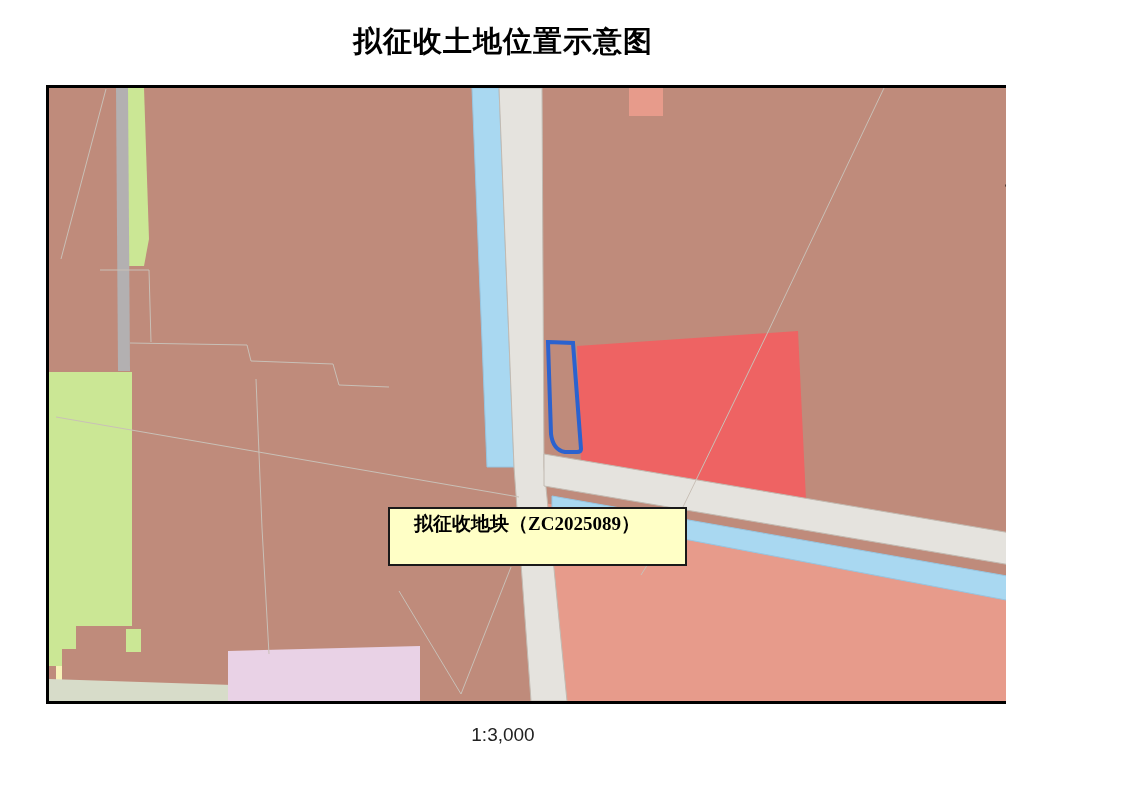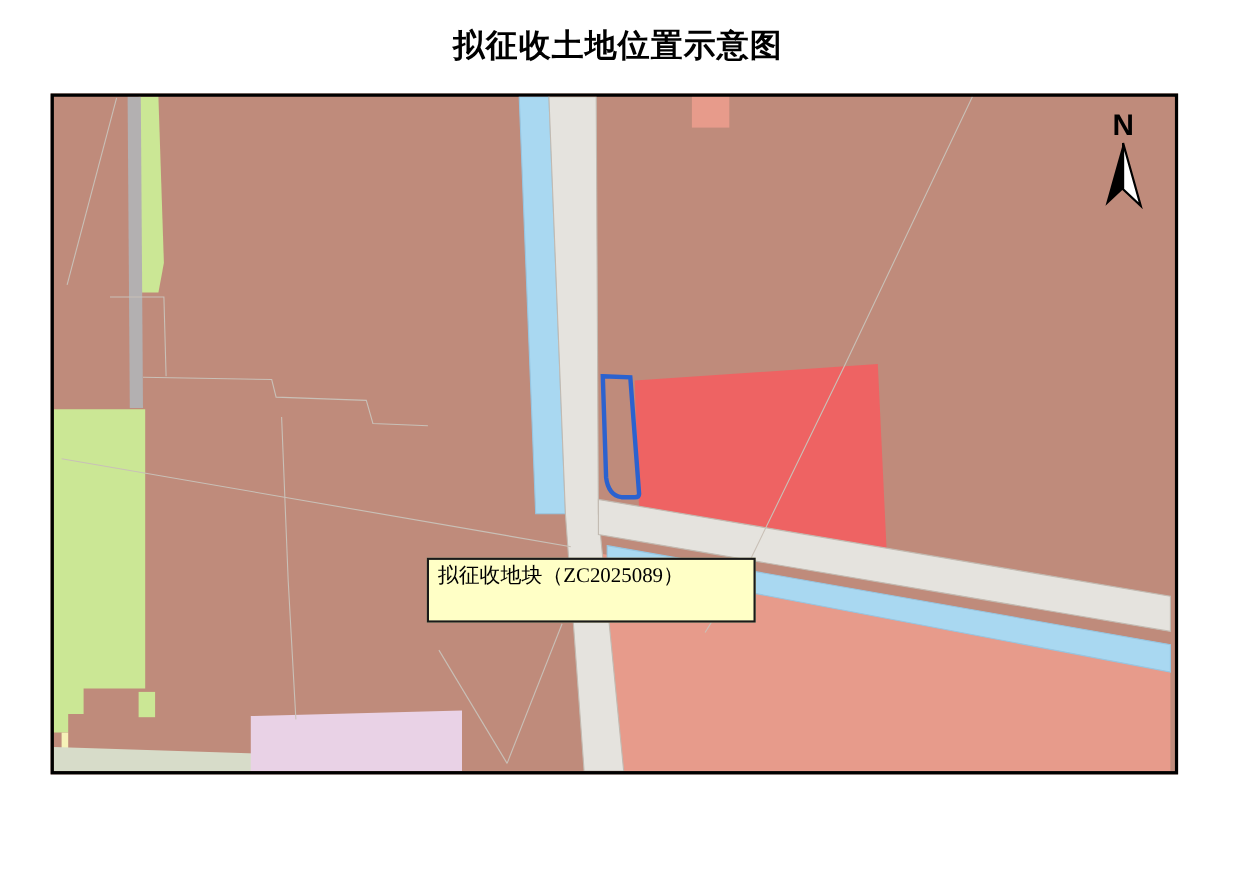--- a/index.html
+++ b/index.html
@@ -1,18 +1,18 @@
 <!DOCTYPE html>
 <html><head>
 <meta charset="utf-8">
 <style>
   html,body{margin:0;padding:0;background:#ffffff;}
   .page{
     position:relative;
-    width:1123px;height:794px;
+    width:1006px;height:794px;
     background:#ffffff;
     font-family:"Liberation Sans","DejaVu Sans",sans-serif;
     overflow:hidden;
   }
   .map-title{
     position:absolute;top:22px;left:0;right:0;
     text-align:center;
     font-family:"Liberation Serif","DejaVu Serif",serif;
     font-size:29px;font-weight:bold;color:#000;
     letter-spacing:1px;
@@ -24,23 +24,23 @@
     box-sizing:border-box;
     background:#bf8b7b;
   }
   .map-frame svg{display:block;width:1019px;height:613px;}
   .annotation-box{
     position:absolute;left:388px;top:507px;
     width:299px;height:59px;
     box-sizing:border-box;
     background:#ffffc6;
     border:2px solid #1a1a1a;
-    padding:2px 8px;
+    padding:2px 24px;
     font-family:"Liberation Serif","DejaVu Serif",serif;
-    font-size:19px;font-weight:normal;color:#000;
+    font-size:19px;font-weight:bold;color:#000;
     line-height:26px;white-space:nowrap;
     z-index:5;
   }
   .scale-label{
     position:absolute;top:724px;left:0;right:0;
     text-align:center;
     font-size:19px;color:#222;
   }
   .north-n{
     font-family:"Liberation Sans","DejaVu Sans",sans-serif;
@@ -97,14 +97,15 @@
         <path d="M972,42 L956,99 L972,84 Z" fill="#000000"></path>
         <path d="M972,42 L988,99 L972,84 Z" fill="#ffffff" stroke="#000000" stroke-width="2"></path>
       </g>
     </svg>
   </div>
 
   <div class="annotation-box">
     <div>拟征收地块（ZC2025089）</div>
   </div>
 
+  <div class="scale-label">1:3,000</div>
 
 </div>
 
 </body></html>

